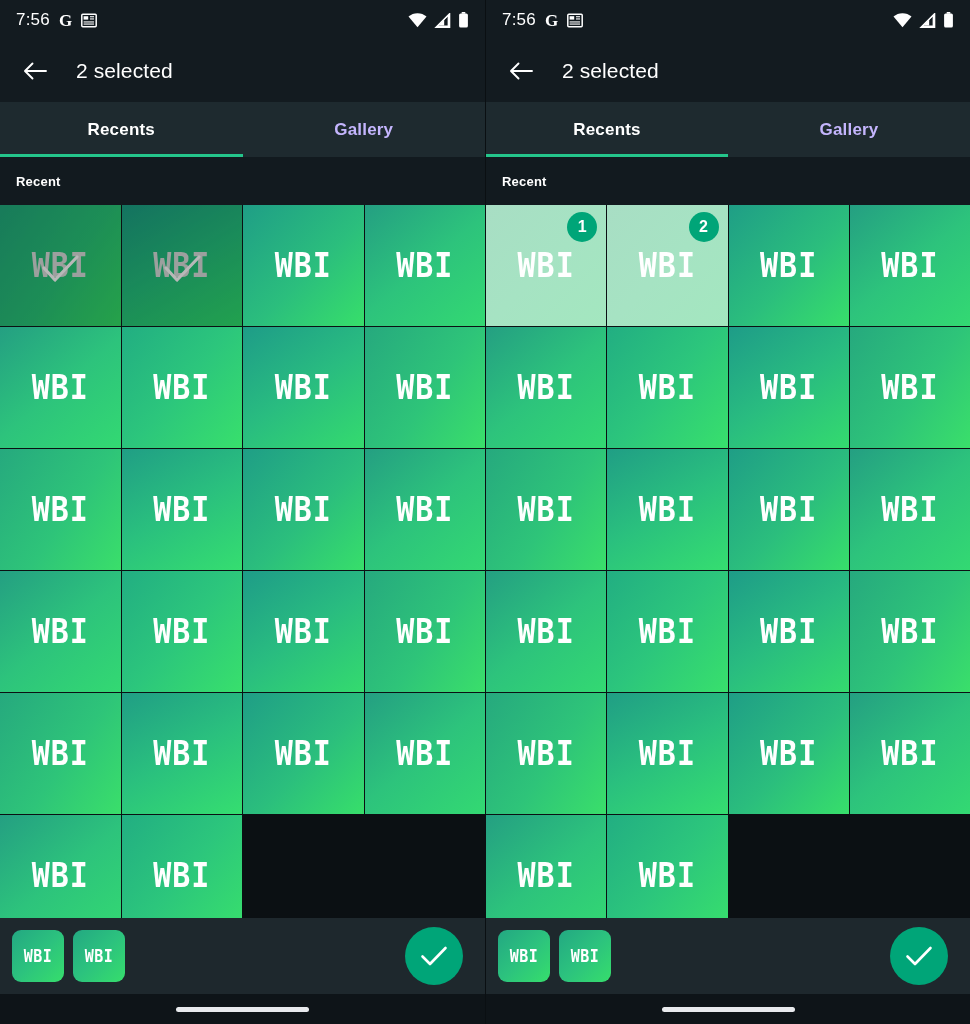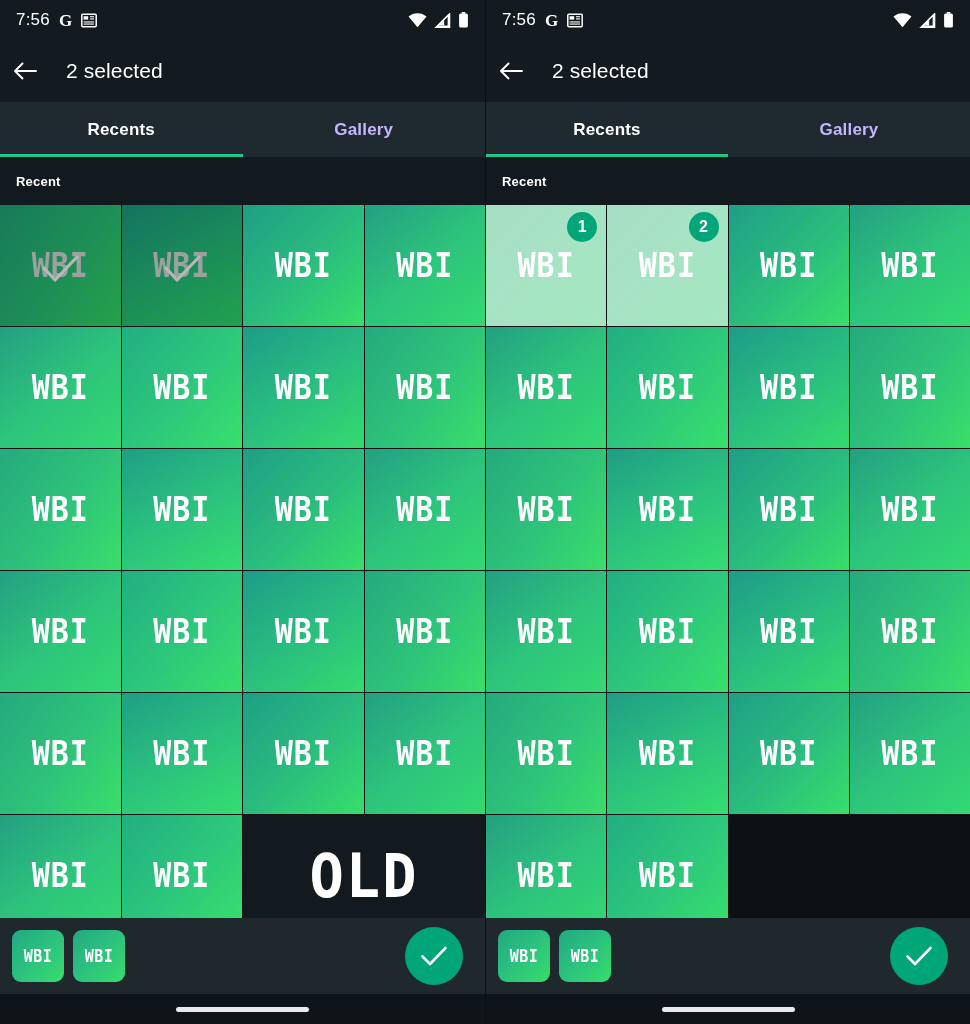--- a/index.html
+++ b/index.html
@@ -38,21 +38,21 @@
     line-height:1; font-family:"Liberation Serif", serif;
   }
   .sb-spacer { flex:1; }
   .sb-right { display:flex; align-items:center; gap:7px; }
 
   
   .appbar {
     height:62px; flex:0 0 62px;
     background:#131B20;
     display:flex; align-items:center;
-    padding:0 12px;
+    padding:0 22px;
     gap:28px;
   }
   .back-btn {
     width:26px; height:26px;
     display:flex; align-items:center; justify-content:center;
     cursor:pointer;
   }
   .appbar-title {
     font-size:21px; font-weight:400; color:#FFFFFF;
     letter-spacing:.1px;
@@ -329,23 +329,20 @@
           </div>
           <div class="cell" style="background: linear-gradient(140deg, rgb(36, 159, 130) 0%, rgb(45, 195, 124) 50%, rgb(51, 217, 114) 100%);">
             <span class="wbi">WBI</span>
           </div>
           <div class="cell" style="background: linear-gradient(140deg, rgb(36, 159, 130) 0%, rgb(45, 195, 124) 50%, rgb(51, 217, 114) 100%);">
             <span class="wbi">WBI</span>
           </div>
           <div class="cell" style="background: linear-gradient(130deg, rgb(34, 174, 130) 0%, rgb(44, 198, 124) 50%, rgb(56, 224, 108) 100%);">
             <span class="wbi">WBI</span>
           </div>
-          <div class="cell word">
-            <span class="word-text">OLD</span>
-          </div>
         </div>
     </div>
 
     <div class="bottombar">
       <div class="mini-thumb">
         <span class="wbi-sm">WBI</span>
       </div>
       <div class="mini-thumb">
         <span class="wbi-sm">WBI</span>
       </div>

